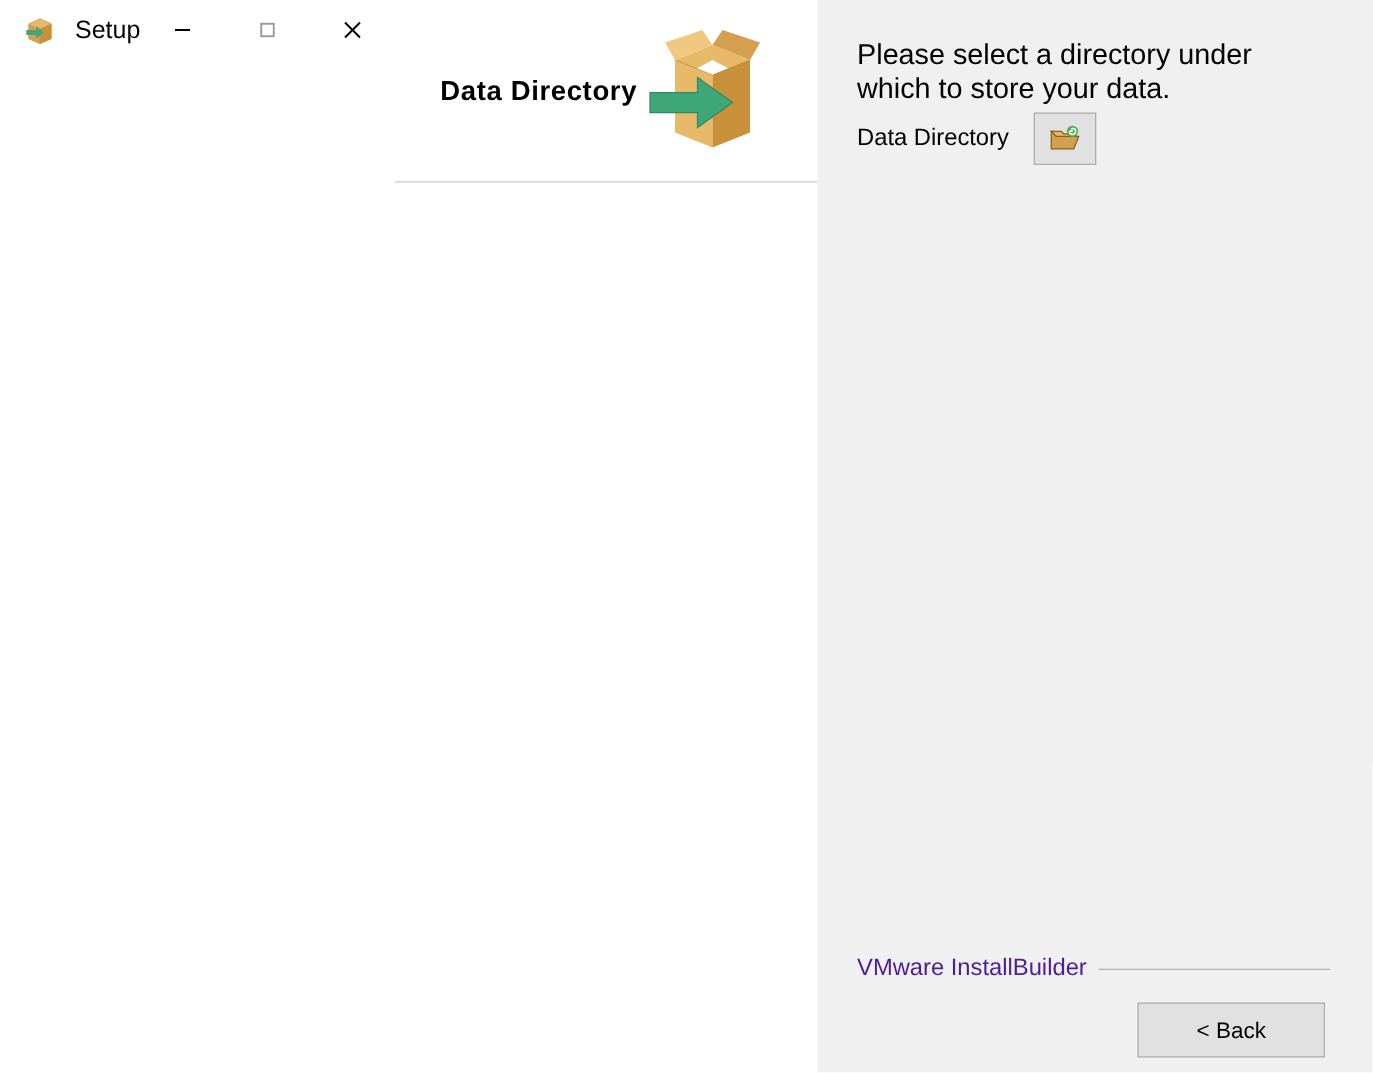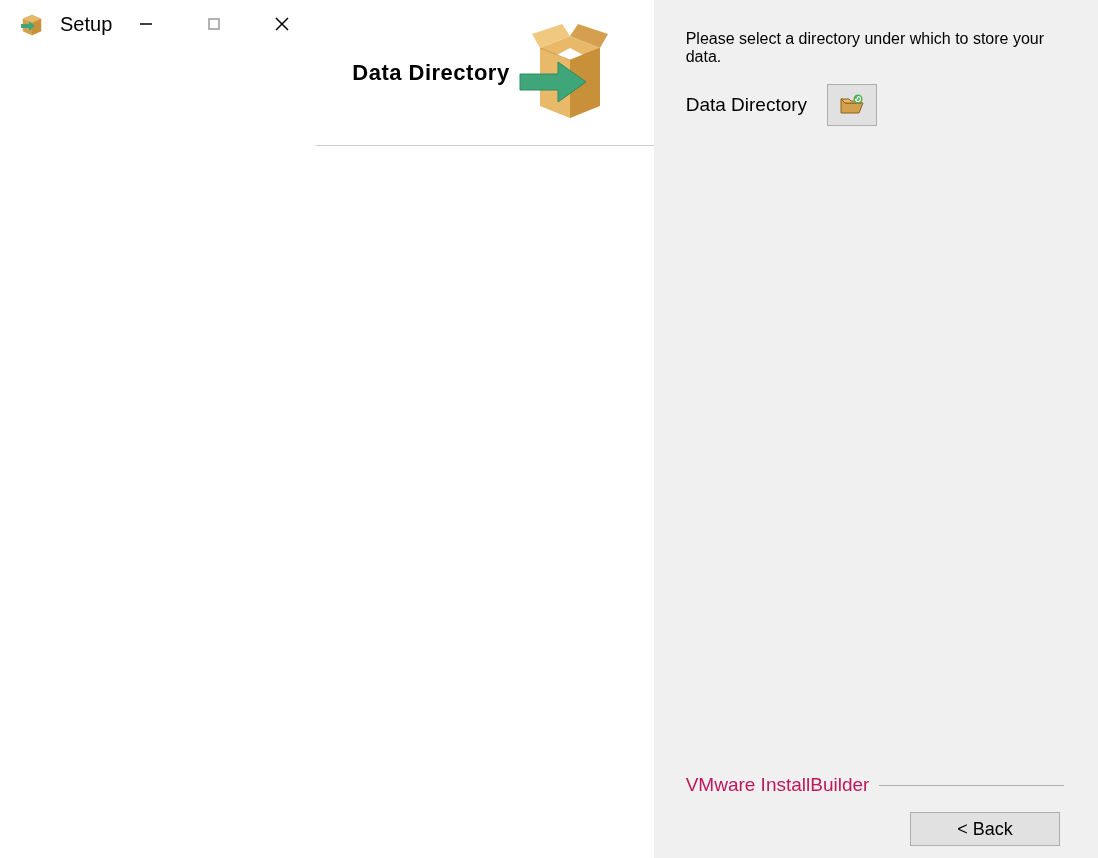--- a/index.html
+++ b/index.html
@@ -82,23 +82,23 @@
     }
     .content {
       flex: 1;
       padding: 30px 34px 0 32px;
       background: #f0f0f0;
       display: flex;
       flex-direction: column;
       position: relative;
     }
     .instruction {
-      font-size: 16px;
-      color: #000000;
-      margin-bottom: 18px;
+      font-size: 23px;
+      color: #000000;
+      margin-bottom: 6px;
     }
     .field-row {
       display: flex;
       align-items: center;
       gap: 10px;
     }
     .field-label {
       font-size: 19px;
       color: #000000;
     }
@@ -127,38 +127,38 @@
       margin-top: auto;
       padding-bottom: 12px;
     }
     .branding-line {
       display: flex;
       align-items: center;
       margin-bottom: 16px;
     }
     .branding-text {
       font-size: 19px;
-      color: #be185d;
+      color: #4c1d95;
       white-space: nowrap;
       padding-right: 10px;
     }
     .branding-divider {
       flex: 1;
       height: 1px;
       background: #b0b0b0;
     }
     .button-row {
       display: flex;
       justify-content: flex-end;
       gap: 14px;
       padding-right: 4px;
     }
     .wizard-btn {
       width: 150px;
-      height: 34px;
+      height: 44px;
       background: #e1e1e1;
       border: 1px solid #adadad;
       font-size: 18px;
       color: #000000;
       cursor: pointer;
       font-family: inherit;
       display: flex;
       align-items: center;
       justify-content: center;
     }

